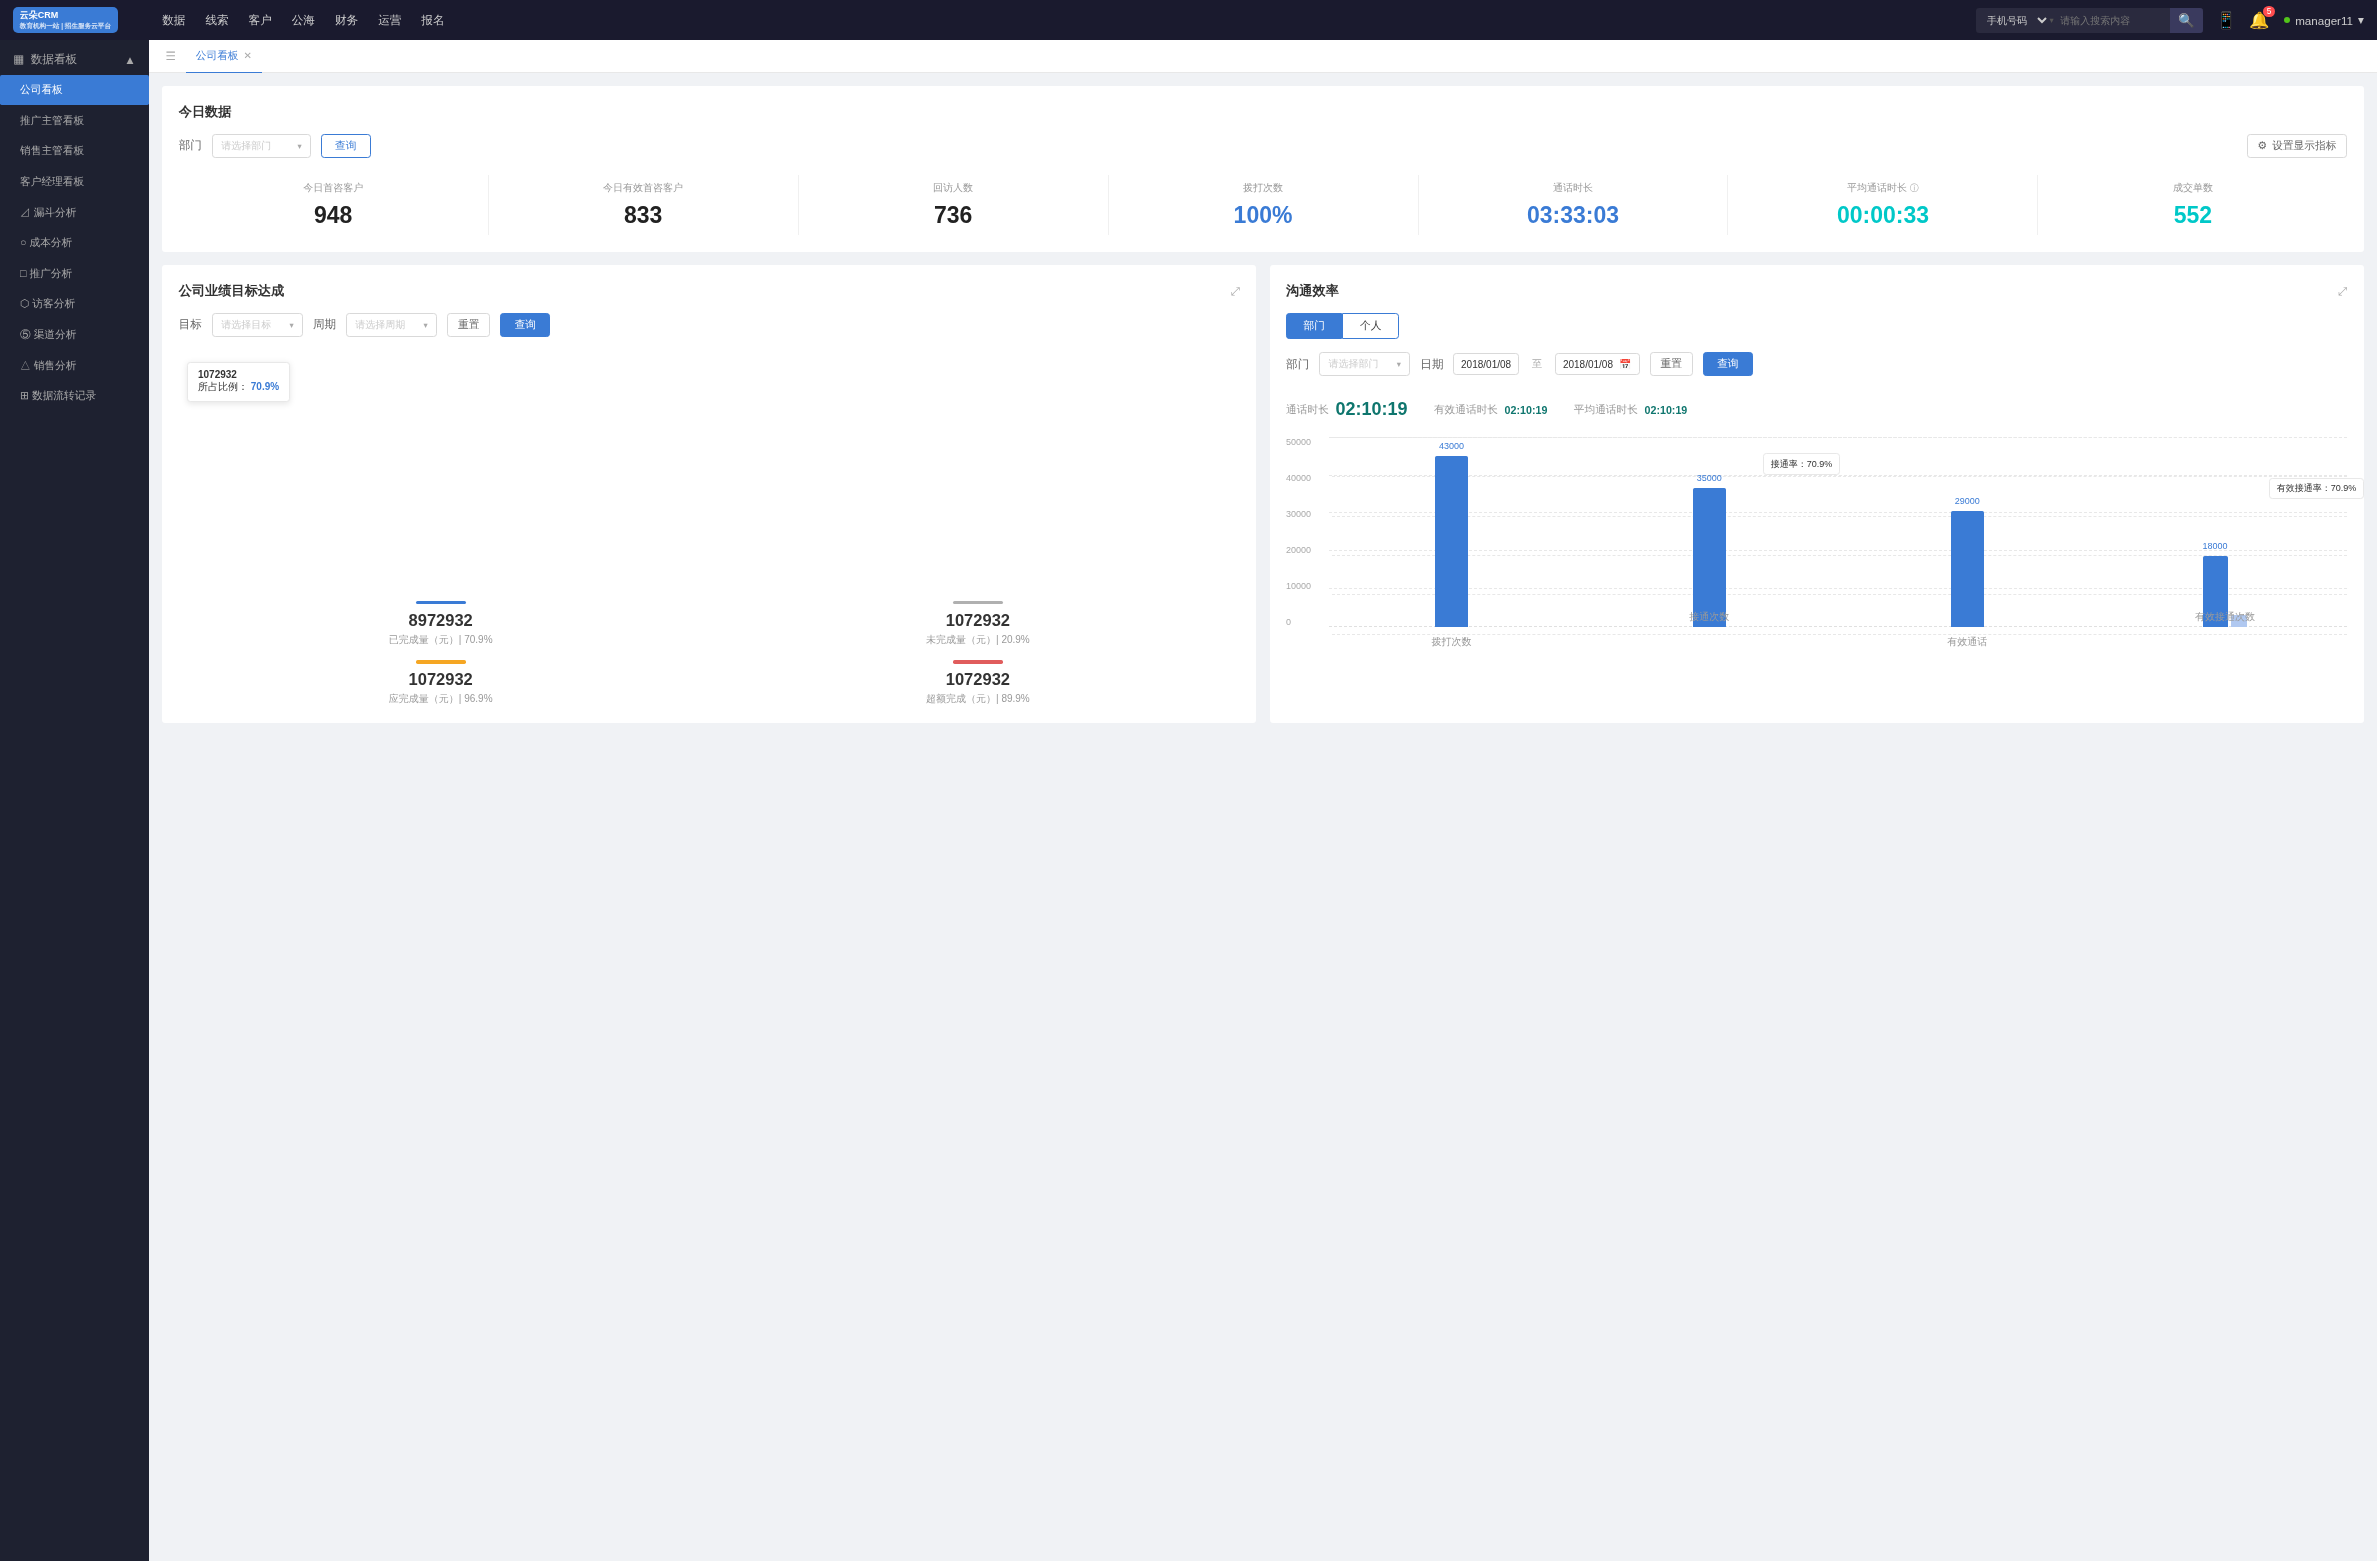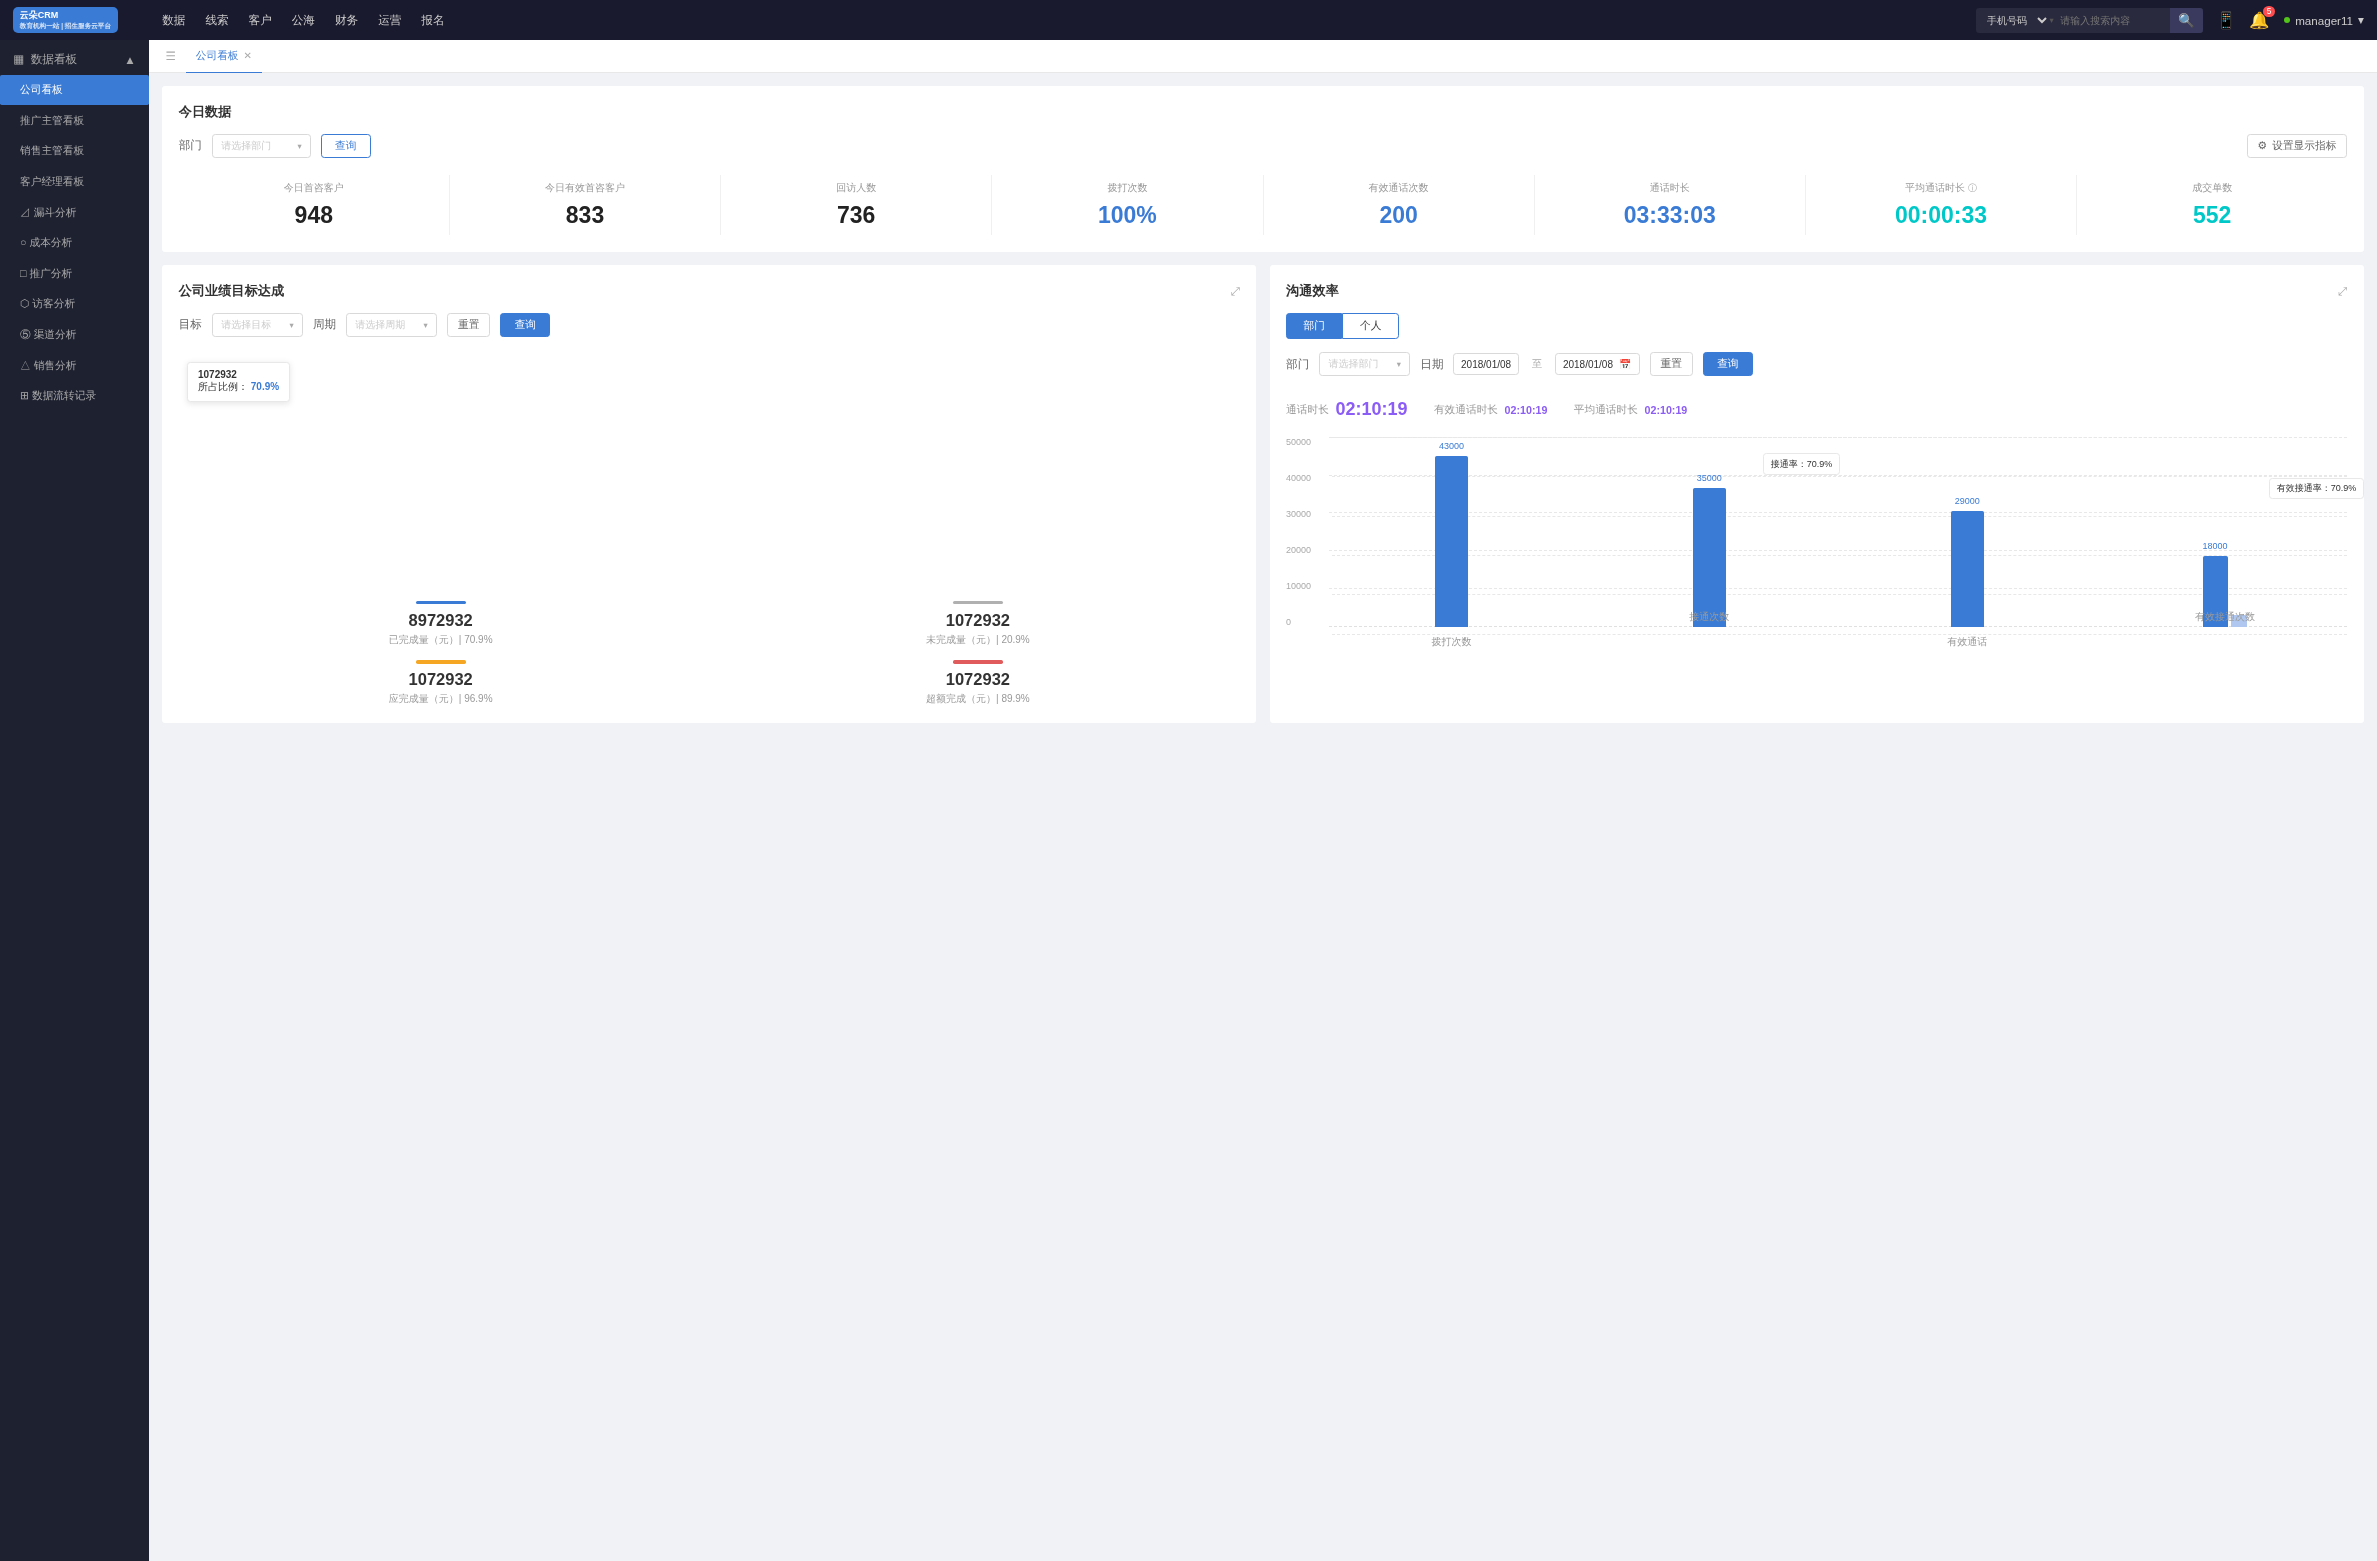--- a/index.html
+++ b/index.html
@@ -120,21 +120,21 @@
     
     .chart-grid { position: absolute; left: 46px; right: 0; top: 0; height: 198px; display: flex; flex-direction: column; justify-content: space-between; pointer-events: none; }
     .grid-line { border-top: 0.8px dashed #e8e8e8; }
 
     .date-input { border: 0.8px solid #d9d9d9; border-radius: 3.3px; padding: 4.1px 6.6px; font-size: 10px; color: #333; background: white; display: flex; align-items: center; gap: 3.3px; cursor: pointer; }
     .date-sep { color: #aaa; font-size: 10px; margin: 0 3.3px; }
 
     .comm-top-stats { display: flex; align-items: center; gap: 26.4px; padding: 10px 0; margin-bottom: 6.6px; }
     .comm-top-stat { display: flex; align-items: center; gap: 6.6px; font-size: 10.7px; }
     .comm-top-stat .label { color: #999; }
-    .comm-top-stat .value { color: #8b5cf6; font-weight: 600; }
+    .comm-top-stat .value { color: #0f766e; font-weight: 600; }
   </style>
 </head>
 <body>
 
 <div class="top-nav">
   <div class="logo">
     <div class="logo-box">
       <div style="font-size:9px; font-weight:bold;">云朵CRM</div>
       <div style="font-size:6.6px; opacity:0.8;">教育机构一站 | 招生服务云平台</div>
     </div>
@@ -246,24 +246,20 @@
           </div>
           <div class="stat-item">
             <div class="stat-label">回访人数</div>
             <div class="stat-value dark">736</div>
           </div>
           <div class="stat-item">
             <div class="stat-label">拨打次数</div>
             <div class="stat-value blue">100%</div>
           </div>
           <div class="stat-item">
-            <div class="stat-label">有效通话次数</div>
-            <div class="stat-value blue">200</div>
-          </div>
-          <div class="stat-item">
             <div class="stat-label">通话时长</div>
             <div class="stat-value blue">03:33:03</div>
           </div>
           <div class="stat-item">
             <div class="stat-label">
               平均通话时长 <span style="color:#aaa; font-size:9px;">ⓘ</span>
             </div>
             <div class="stat-value cyan">00:00:33</div>
           </div>
           <div class="stat-item">

